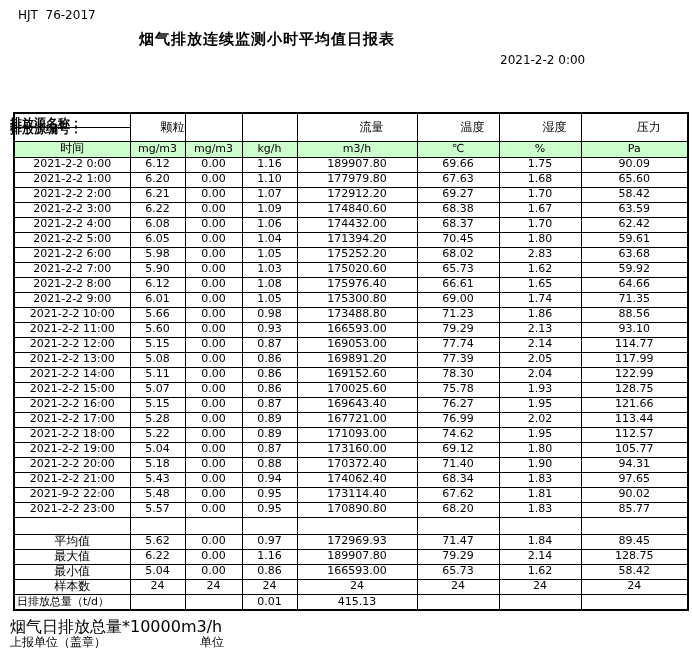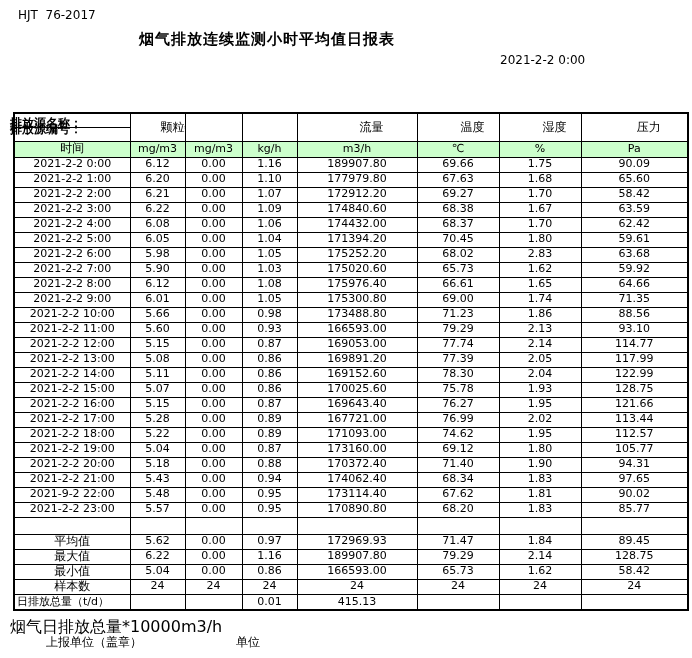--- a/index.html
+++ b/index.html
@@ -58,21 +58,21 @@
   #summary-body tr:last-child td:first-child {
     text-align:left; padding-left:2px; font-size:11px;
   }
   #summary-body td:first-child { font-size:12px; }
   td.corner-cell { position:relative; }
   td.corner-cell .half-line {
     position:absolute; left:-1px; right:-1px; top:50%;
     border-top:1px solid #000; height:0;
   }
   .footnote { left:10px; top:617px; font-size:16px; }
-  .footer-line { left:10px; top:634px; font-size:12px; width:420px;margin-left:36px; }
+  .footer-line { left:10px; top:634px; font-size:12px; width:420px; }
   .footer-line .unit-label { position:absolute; left:190px; }
 </style>
 </head>
 <body>
 
 <div class="abs std-code">HJT  76-2017</div>
 <div class="abs report-title">烟气排放连续监测小时平均值日报表</div>
 <div class="abs report-datetime">2021-2-2 0:00</div>
 <div class="abs src-label src-name">排放源名称：</div>
 <div class="abs src-label src-id">排放源编号：</div>

